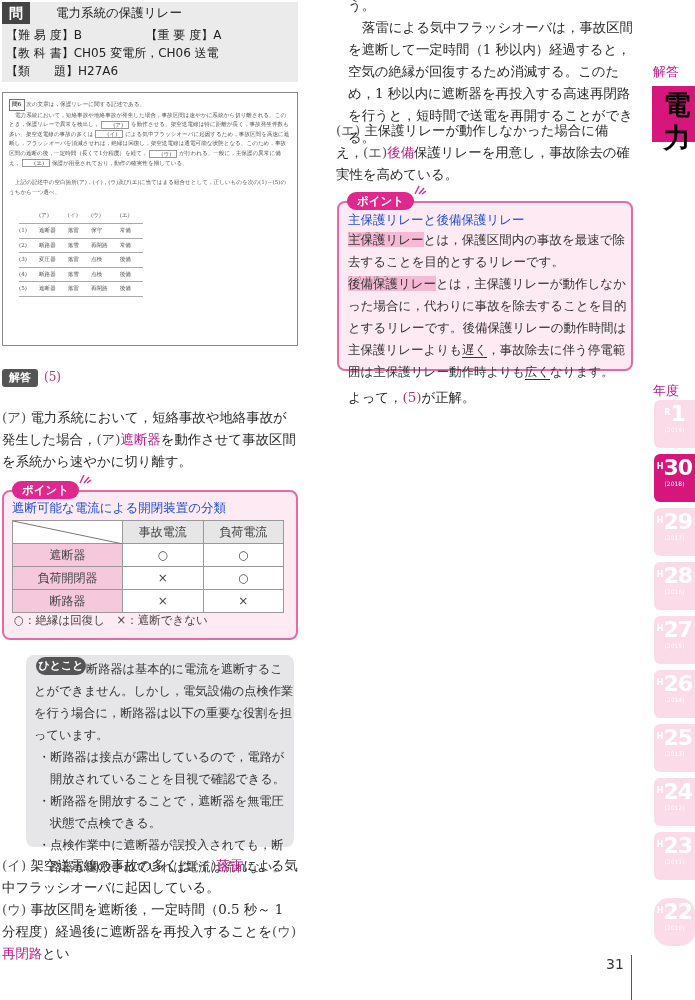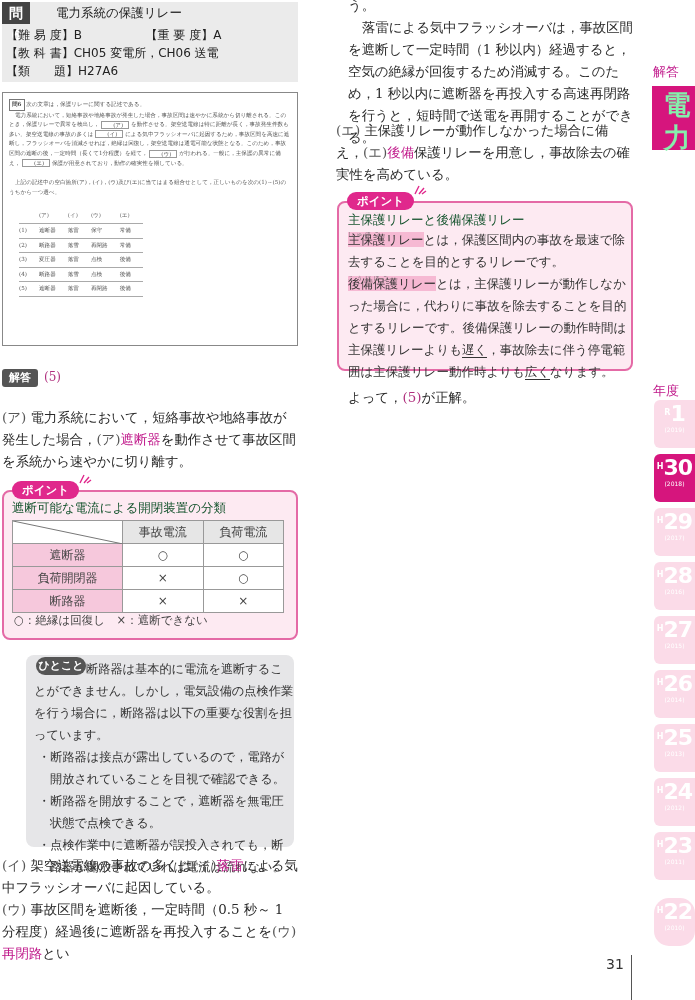--- a/index.html
+++ b/index.html
@@ -27,21 +27,21 @@
   .ans-val { position: absolute; left: 44px; top: 370px; font-size: 12px; color: #b0307e; }
 
   .body-text { position: absolute; font-size: 13.4px; line-height: 22px; color: #2a2a2a; }
   .hl { color: #c0188a; }
   .label { color: #555; }
 
   
   .point-box { position: absolute; border: 2px solid #e46aa6; border-radius: 8px; background: #fdeaf2; }
   .point-tag { position: absolute; height: 18px; padding: 0 10px; background: #e0288c; color: #fff; font-family: "DejaVu Sans", sans-serif; font-weight: bold; font-size: 11.5px; line-height: 18px; border-radius: 9px; }
   .spark { position: absolute; width: 14px; height: 10px; }
-  .point-title { position: absolute; font-family: Liberation Serif, serif; font-size: 12.5px; color: #14532d; }
+  .point-title { position: absolute; font-family: Liberation Serif, serif; font-size: 12.5px; color: #1d4ed8; }
 
   .sw-table { position: absolute; left: 12px; top: 520px; width: 272px; border-collapse: collapse; font-family: "DejaVu Sans", sans-serif; font-size: 12px; color: #444; }
   .sw-table td { border: 1px solid #999; height: 23px; text-align: center; background: #fff; }
   .sw-table td.rowh { background: #f6c8dc; }
   .sw-table td.colh { background: #e6e6e6; }
   .sw-table td.corner { background: #fff; position: relative; }
   .legend { position: absolute; left: 14px; top: 613px; font-family: "DejaVu Sans", sans-serif; font-size: 11.5px; color: #444; }
 
   
   .hito { position: absolute; left: 26px; top: 655px; width: 268px; height: 192px; background: #e6e6e8; border-radius: 8px; }
@@ -52,21 +52,21 @@
 
   
   .rp-text { position: absolute; left: 348px; top: 229px; width: 282px; font-family: "DejaVu Sans", sans-serif; font-size: 12.5px; line-height: 22px; color: #333; }
   .mark { background: #f6b9d3; }
   .ul { border-bottom: 1px solid #333; }
   .ruby { position: relative; border-radius: 7px; }
   .ruby .rt { position: absolute; top: -9px; left: 0; font-size: 5.5px; letter-spacing: 3px; color: #666; white-space: nowrap; }
 
   
   .side-lbl { position: absolute; left: 653px; font-family: "DejaVu Sans", sans-serif; font-size: 13px; color: #c0188a; }
-  .side-field { position: absolute; left: 652px; top: 86px; width: 43px; height: 64px; background: #d6157d; color: #86efac; font-family: "DejaVu Sans", sans-serif; font-weight: bold; font-size: 27px; line-height: 33px; text-align: center; padding-top: 2px; }
+  .side-field { position: absolute; left: 652px; top: 86px; width: 43px; height: 56px; background: #d6157d; color: #000000; font-family: "DejaVu Sans", sans-serif; font-weight: bold; font-size: 27px; line-height: 33px; text-align: center; padding-top: 2px; }
   .yr { position: absolute; left: 654px; width: 41px; height: 48px; background: #fbdbe8; border-radius: 6px 0 0 6px; text-align: center; color: #fff; font-family: "DejaVu Sans", sans-serif; }
   .yr .era { font-size: 8px; font-weight: bold; vertical-align: 6px; }
   .yr .num { font-size: 22px; font-weight: bold; line-height: 28px; letter-spacing: -1px; }
   .yr .ad { display: block; font-size: 6px; line-height: 8px; margin-top: -2px; }
   .yr.active { background: #d6157d; }
 
   .page-no { position: absolute; left: 606px; top: 956px; font-family: "DejaVu Sans", sans-serif; font-size: 14px; color: #333; }
   .page-rule { position: absolute; left: 631px; top: 955px; width: 1px; height: 45px; background: #555; }
 </style>
 </head>

